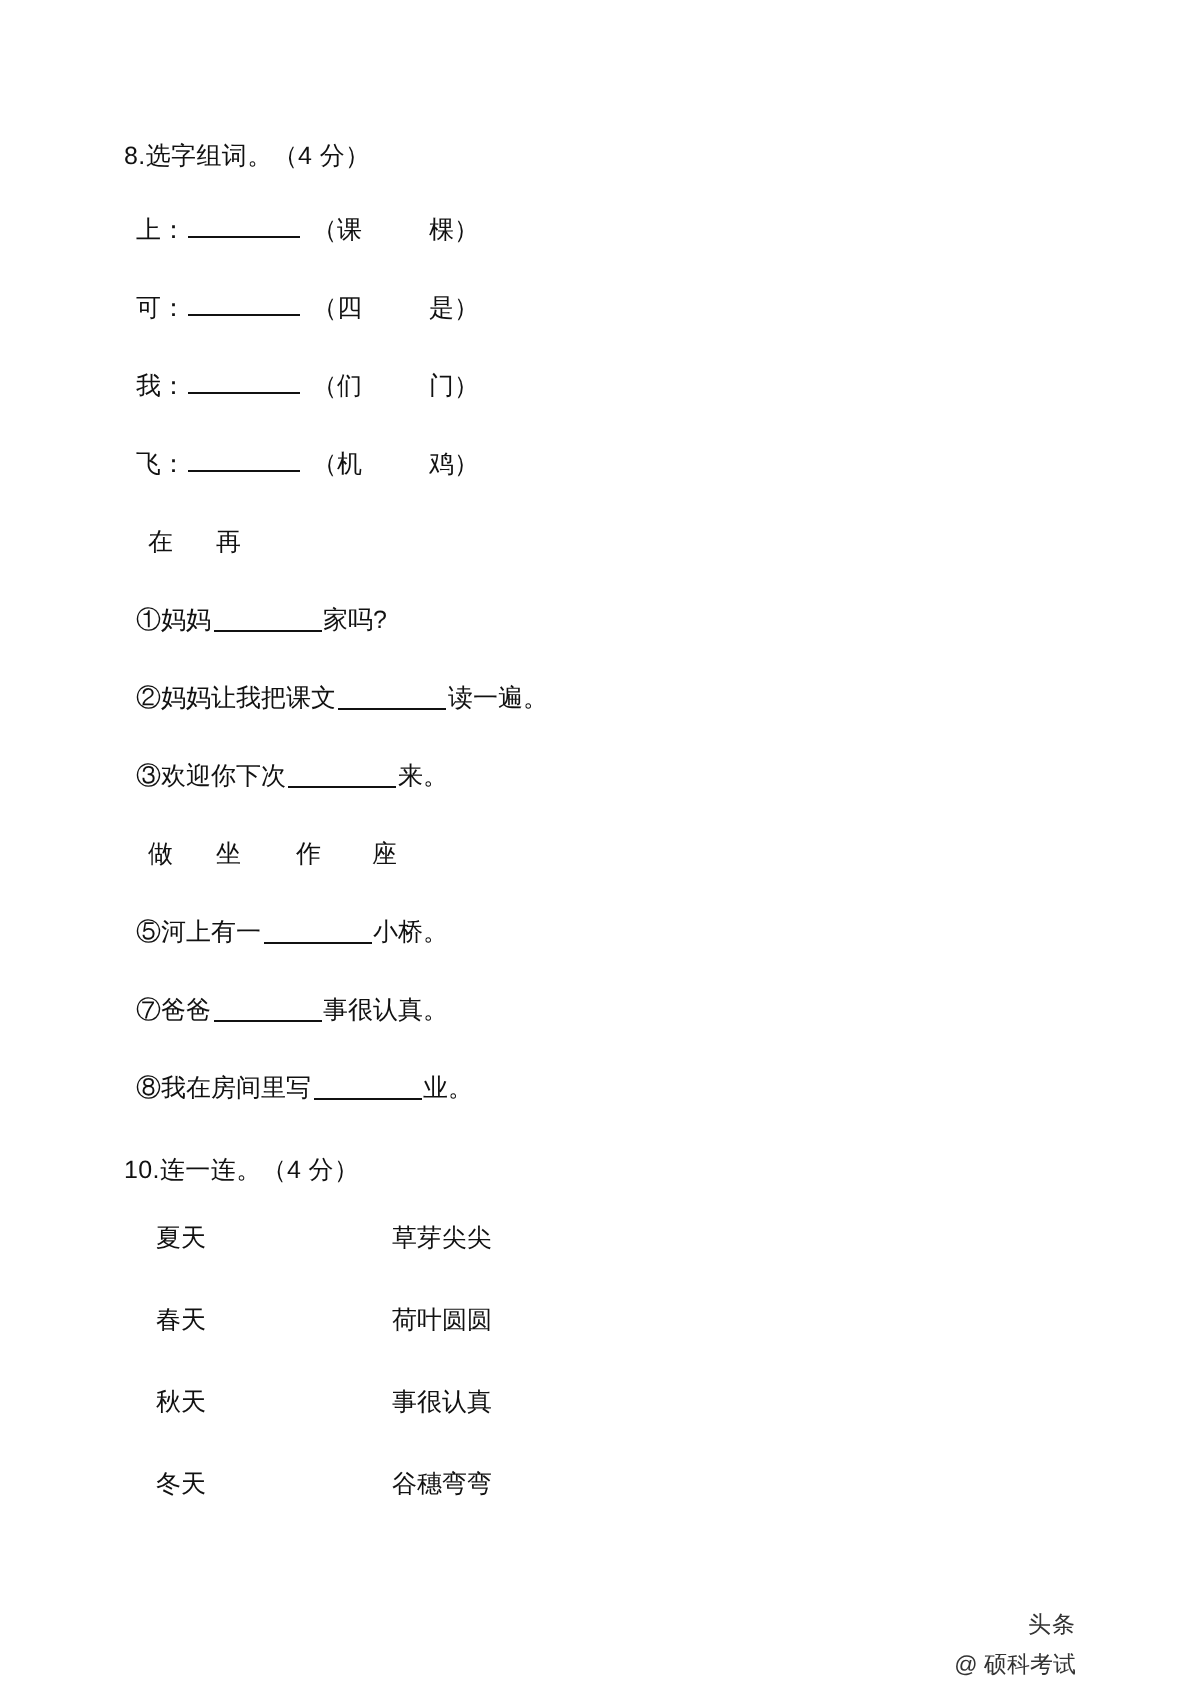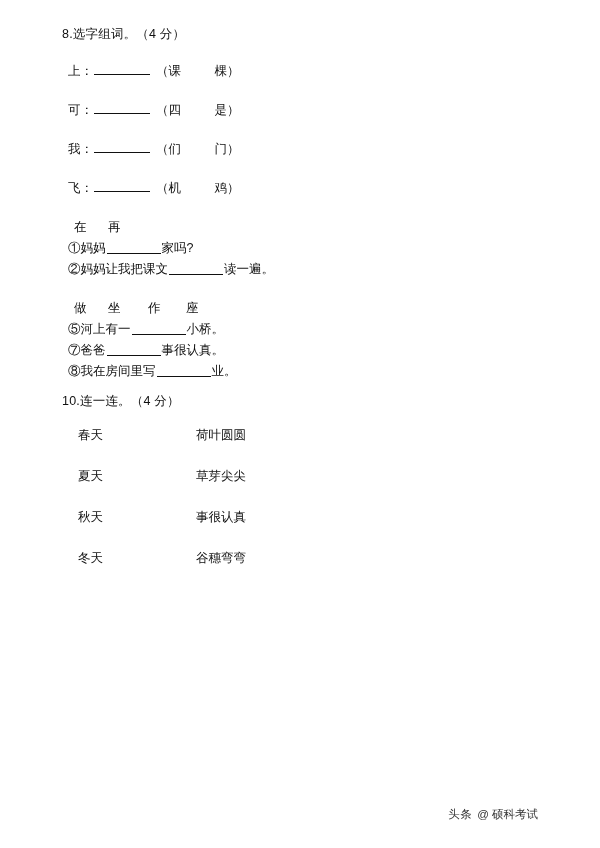--- a/index.html
+++ b/index.html
@@ -14,21 +14,21 @@
     color: #111111;
     position: relative;
     overflow: hidden;
   }
   .page {
     position: absolute;
     left: 0; top: 0;
     width: 600px;
     height: 848px;
     box-sizing: border-box;
-    padding: 28px 62px 0 62px;
+    padding: 72px 62px 0 62px;
   }
   .q-title {
     font-size: 12.5px;
     line-height: 1;
     margin: 0 0 0 0;
     color: #111;
     letter-spacing: 0.2px;
   }
   .block { margin-bottom: 0; }
 
@@ -59,57 +59,58 @@
     padding-left: 12px;
     letter-spacing: 0px;
   }
   .char-choices span { display: inline-block; }
   .cc-a { min-width: 34px; }
   .cc-b { min-width: 40px; }
   .cc-c { min-width: 38px; }
 
   .fill-line {
     font-size: 12.5px;
-    margin-top: 4px;
+    margin-top: 22px;
     padding-left: 6px;
     white-space: nowrap;
   }
   .blank-md {
     display: inline-block;
     width: 54px;
     border-bottom: 1px solid #111;
     height: 12px;
     margin: 0 1px;
     vertical-align: -2px;
   }
 
-  .match-title { margin-top: 15px; }
+  .match-title { margin-top: 26px; }
 
   .match-table {
     margin-top: 20px;
     padding-left: 16px;
     font-size: 12.5px;
   }
   .match-row {
     display: flex;
     margin-top: 24px;
   }
   .match-row:first-child { margin-top: 0; }
   .match-left { width: 118px; }
   .match-right { width: 160px; }
 
   .footer {
     position: absolute;
     right: 62px;
-    bottom: 26px;
+    bottom: 8px;
     font-size: 11.5px;
     color: #333;
     display: flex;
     align-items: flex-end;
     gap: 5px;
+    flex-direction: column;
   }
   .tt-logo {
     display: inline-block;
     font-size: 11.5px;
     color: #333;
     letter-spacing: 0.5px;
   }
 </style>
 </head>
 <body>
@@ -147,45 +148,46 @@
   <div class="block">
 
     <div class="char-choices">
       <span class="cc-a">在</span><span>再</span>
     </div>
 
     <div class="fill-line"><span>①妈妈</span><span class="blank-md"></span><span>家吗?</span></div>
 
     <div class="fill-line"><span>②妈妈让我把课文</span><span class="blank-md"></span><span>读一遍。</span></div>
 
+    <div class="fill-line"><span>③欢迎你下次</span><span class="blank-md"></span><span>来。</span></div>
 
 
     <div class="char-choices">
       <span class="cc-a">做</span><span class="cc-b">坐</span><span class="cc-c">作</span><span>座</span>
     </div>
 
     <div class="fill-line"><span>⑤河上有一</span><span class="blank-md"></span><span>小桥。</span></div>
 
 
     <div class="fill-line"><span>⑦爸爸</span><span class="blank-md"></span><span>事很认真。</span></div>
 
     <div class="fill-line"><span>⑧我在房间里写</span><span class="blank-md"></span><span>业。</span></div>
   </div>
 
   <div class="block">
     <div class="q-title match-title">10.连一连。（4 分）</div>
 
     <div class="match-table">
       <div class="match-row">
+        <span class="match-left">夏天</span>
+        <span class="match-right">草芽尖尖</span>
+      </div>
+      <div class="match-row">
         <span class="match-left">春天</span>
         <span class="match-right">荷叶圆圆</span>
-      </div>
-      <div class="match-row">
-        <span class="match-left">夏天</span>
-        <span class="match-right">草芽尖尖</span>
       </div>
       <div class="match-row">
         <span class="match-left">秋天</span>
         <span class="match-right">事很认真</span>
       </div>
       <div class="match-row">
         <span class="match-left">冬天</span>
         <span class="match-right">谷穗弯弯</span>
       </div>
     </div>

